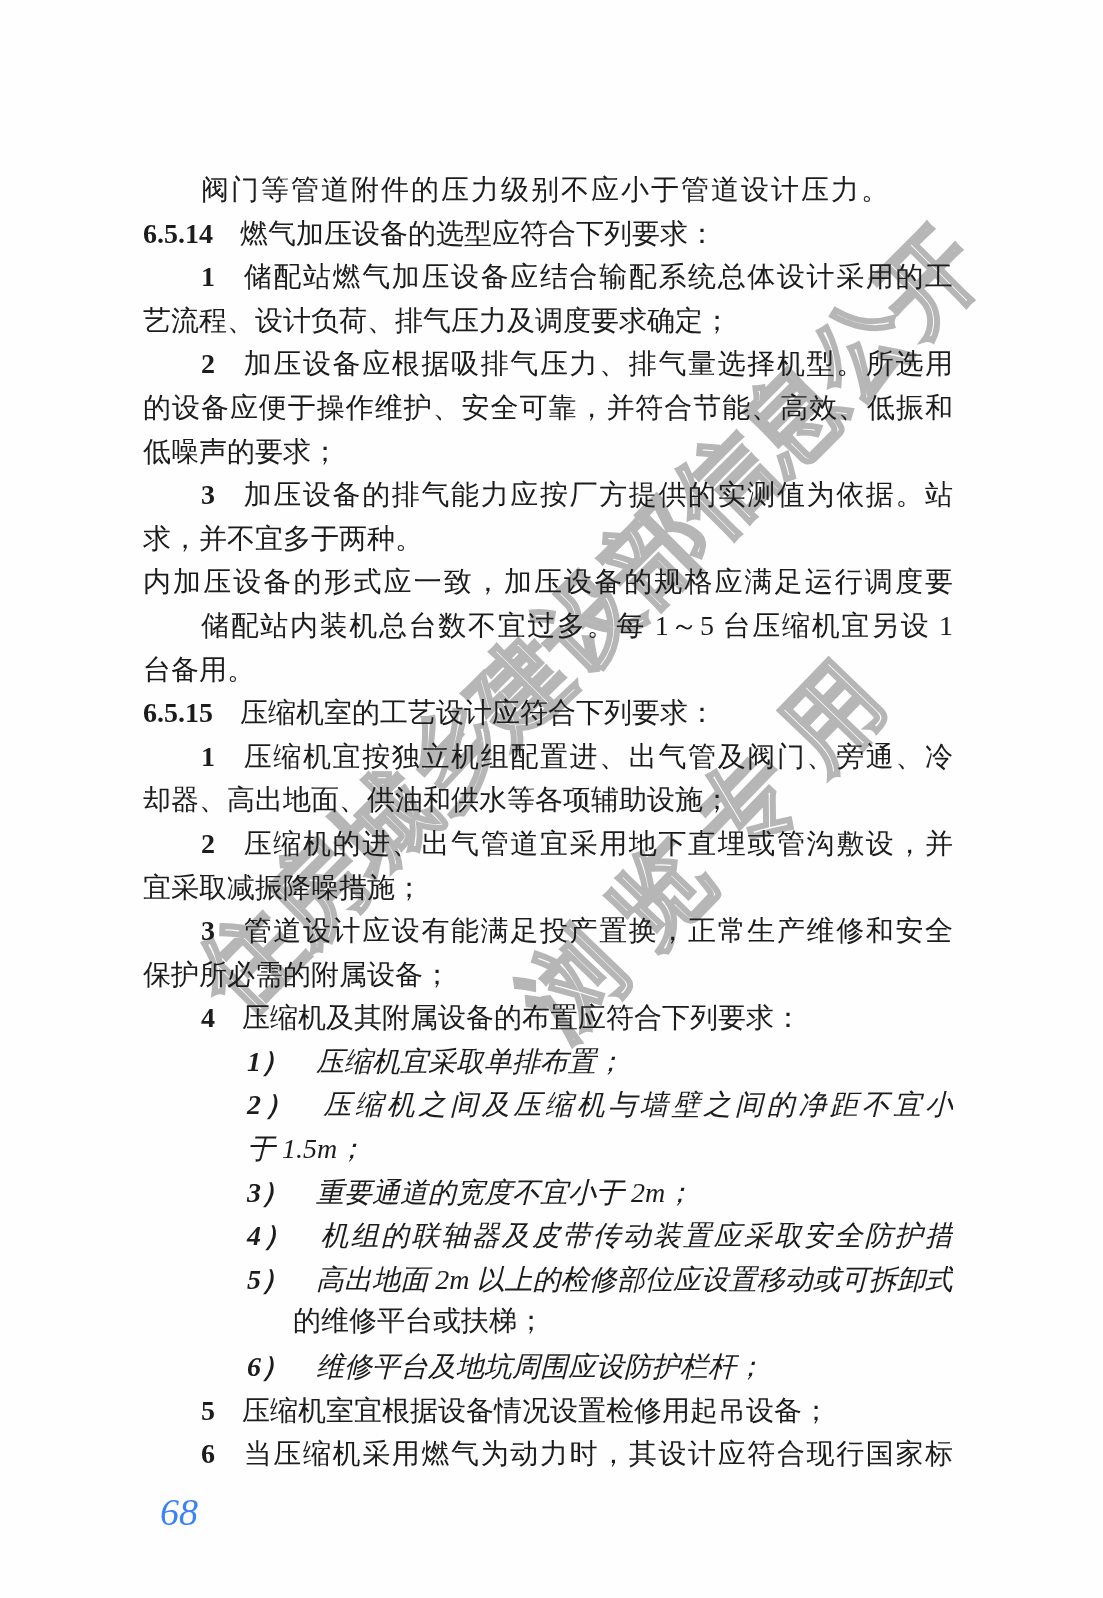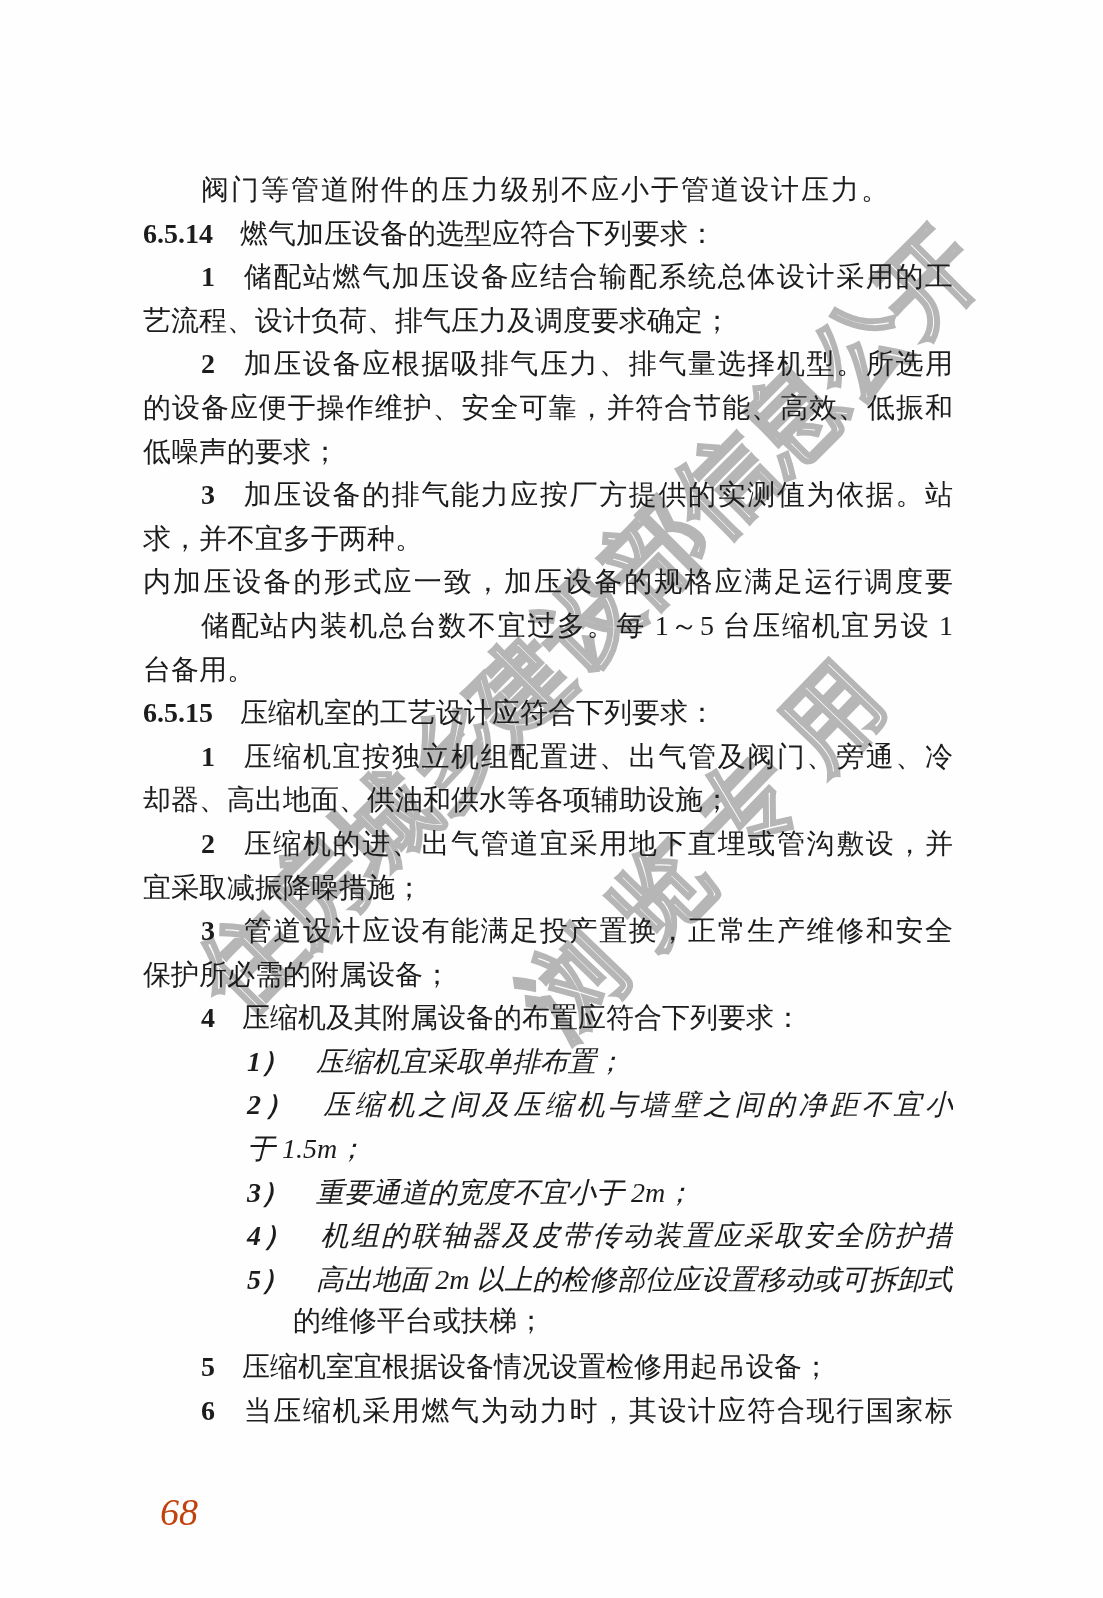--- a/index.html
+++ b/index.html
@@ -55,21 +55,21 @@
     font-weight:normal;
     font-family:"Liberation Sans","DejaVu Sans",sans-serif;
     letter-spacing:2px;
   }
   .pagenum{
     position:absolute;
     z-index:1;
     left:160px;top:1490px;
     font-size:38px;
     font-style:italic;
-    color:#c2410c;
+    color:#3b82f6;
     font-family:"Liberation Serif","DejaVu Serif",serif;
   }
 </style>
 </head>
 <body>
 
 <div class="page">
   <div class="wm" id="wm1">住房城乡建设部信息公开</div>
   <div class="wm" id="wm2">浏览专用</div>
 
@@ -94,18 +94,19 @@
       <div class="line i1 j"><span class="num">3</span>管道设计应设有能满足投产置换，正常生产维修和安全</div>
       <div class="line i0">保护所必需的附属设备；</div>
       <div class="line i1"><span class="num">4</span>压缩机及其附属设备的布置应符合下列要求：</div>
       <div class="line i2"><span class="num">1）</span>压缩机宜采取单排布置；</div>
       <div class="line i2 j"><span class="num">2）</span>压缩机之间及压缩机与墙壁之间的净距不宜小</div>
       <div class="line i2">于 1.5m；</div>
       <div class="line i2"><span class="num">3）</span>重要通道的宽度不宜小于 2m；</div>
       <div class="line i2 j"><span class="num">4）</span>机组的联轴器及皮带传动装置应采取安全防护措施；</div>
       <div class="line i2 j"><span class="num">5）</span>高出地面 2m 以上的检修部位应设置移动或可拆卸式</div>
       <div class="line i3">的维修平台或扶梯；</div>
+      <div class="line i2"><span class="num">6）</span>维修平台及地坑周围应设防护栏杆；</div>
       <div class="line i1"><span class="num">5</span>压缩机室宜根据设备情况设置检修用起吊设备；</div>
       <div class="line i1 j"><span class="num">6</span>当压缩机采用燃气为动力时，其设计应符合现行国家标</div>
     </main>
 
   <div class="pagenum">68</div>
 </div>
 
 </body></html>

